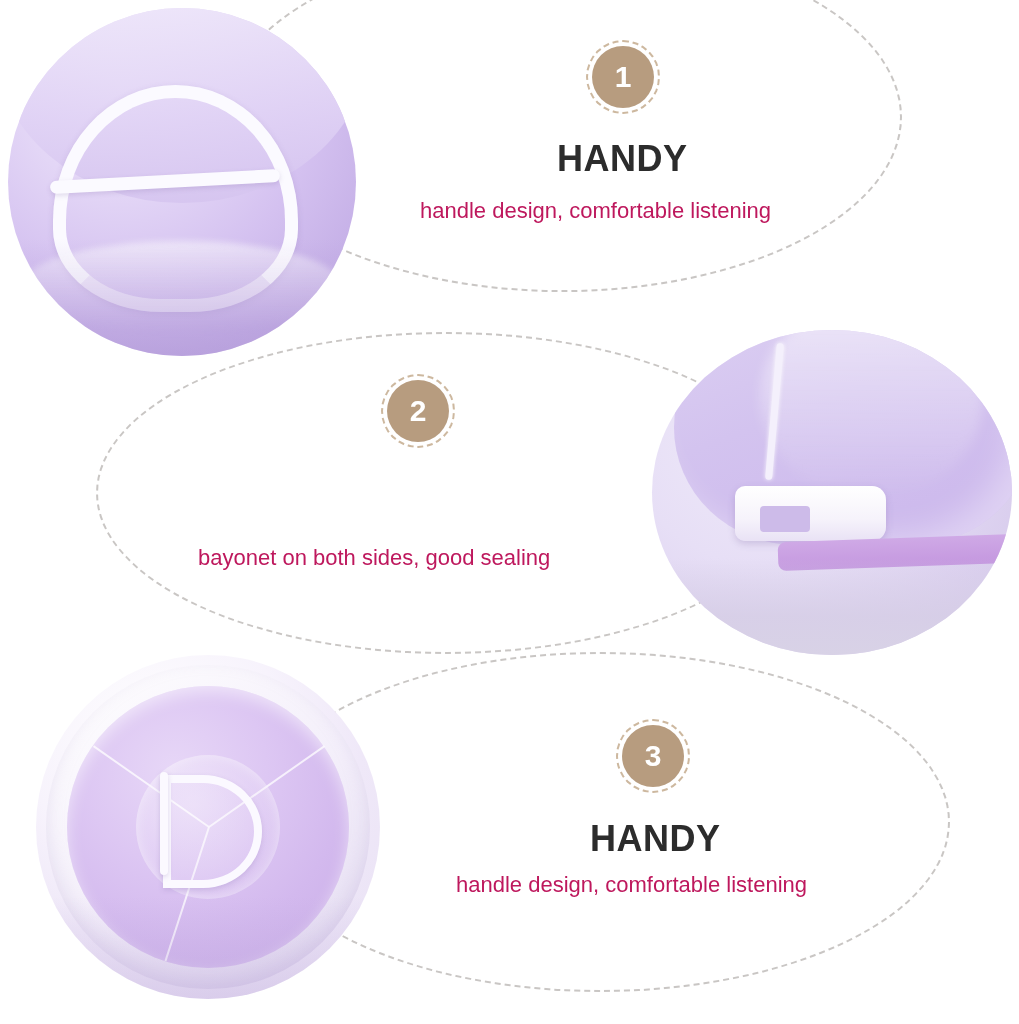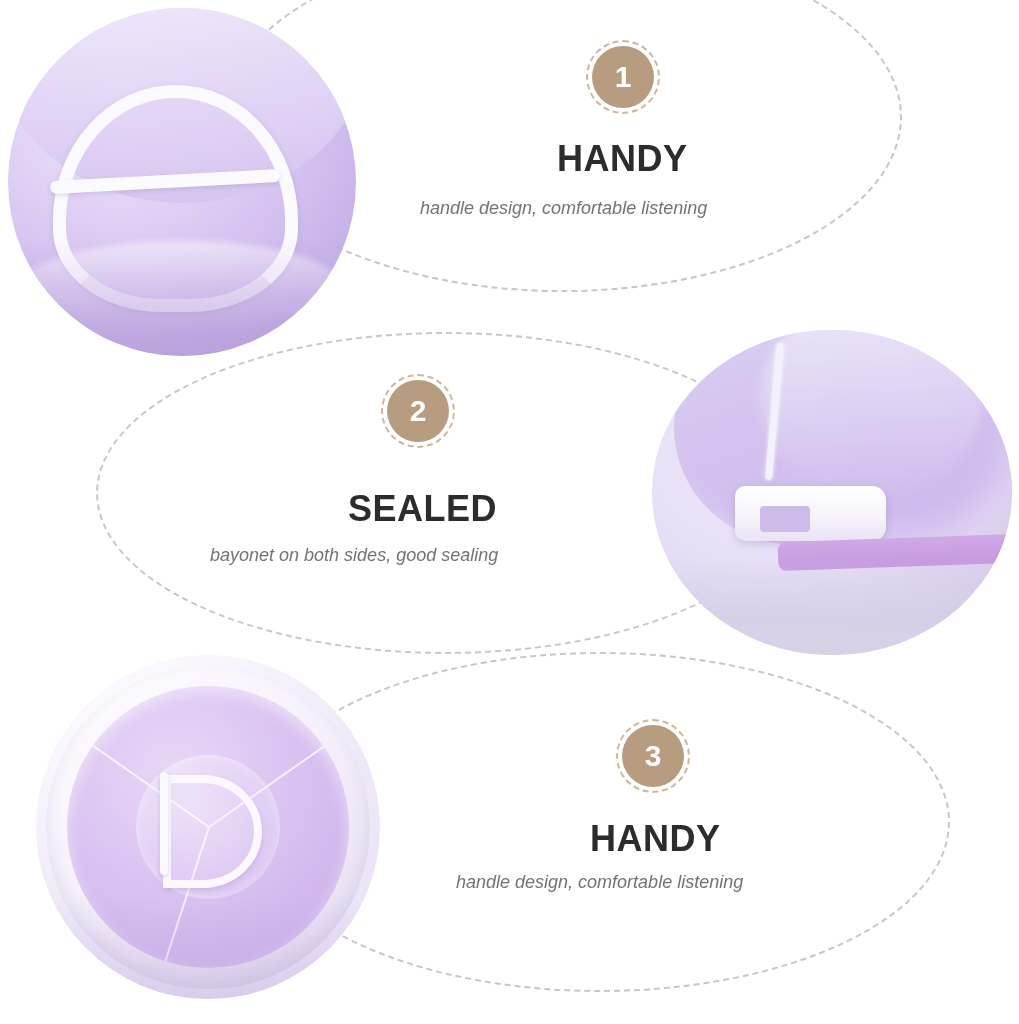--- a/index.html
+++ b/index.html
@@ -273,24 +273,23 @@
   .feature-title {
     position: absolute;
     font-size: 36px;
     font-weight: bold;
     color: #2c2c2c;
     letter-spacing: .5px;
     white-space: nowrap;
   }
   .feature-desc {
     position: absolute;
-    font-size: 18px;
-    color: #737373;
+    font-size: 22px;
+    color: #be185d;
     white-space: nowrap;
-    font-style: italic;
   }
 </style>
 </head>
 <body>
 
 <div id="page">
 
   <div class="dash-ellipse" style="left:222px; top:-58px; width:680px; height:350px;"></div>
   <div class="dash-ellipse" style="left:96px; top:332px; width:700px; height:322px;"></div>
   <div class="dash-ellipse" style="left:250px; top:652px; width:700px; height:340px;"></div>
@@ -315,22 +314,21 @@
     <div class="p2-stem"></div>
     <div class="p2-clip"></div>
     <div class="p2-clip-notch"></div>
     <div class="p2-bar"></div>
     <div class="p2-floor"></div>
   </div>
 
   <div class="badge" style="left:387px; top:380px;">
     <span>2</span>
   </div>
-  <div class="feature-title" style="left:348px; top:488px;">SEALED</div>
-  <div class="feature-desc" style="left:210px; top:545px;">bayonet on both sides, good sealing</div>
+  <div class="feature-desc" style="left:198px; top:545px;">bayonet on both sides, good sealing</div>
 
   <div class="photo photo-3">
     <div class="p3-outer-ring"></div>
     <div class="p3-disc"></div>
     <div class="p3-div" style="transform:rotate(18deg);"></div>
     <div class="p3-div" style="transform:rotate(125deg);"></div>
     <div class="p3-div" style="transform:rotate(235deg);"></div>
     <div class="p3-center"></div>
     <div class="p3-handle"></div>
     <div class="p3-handle-bar"></div>

